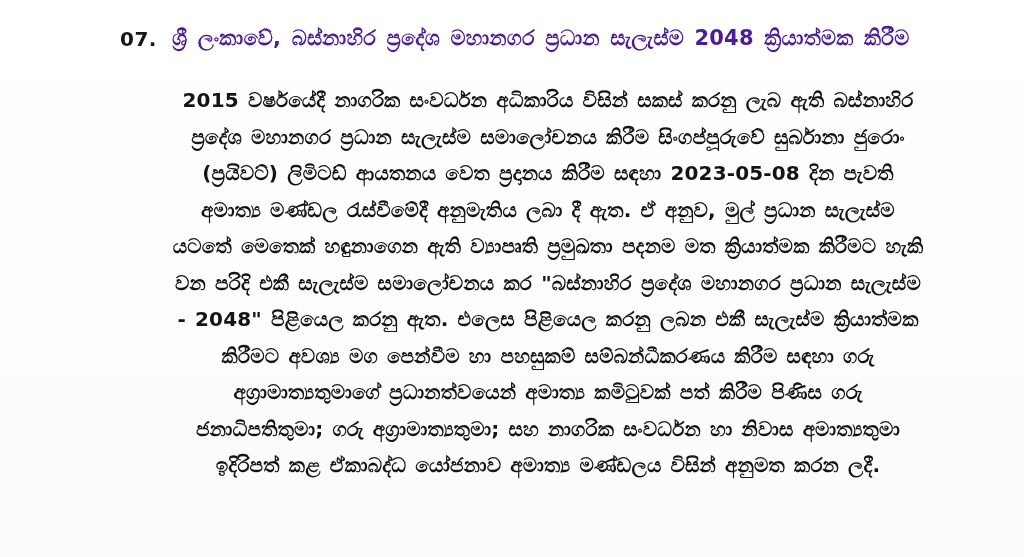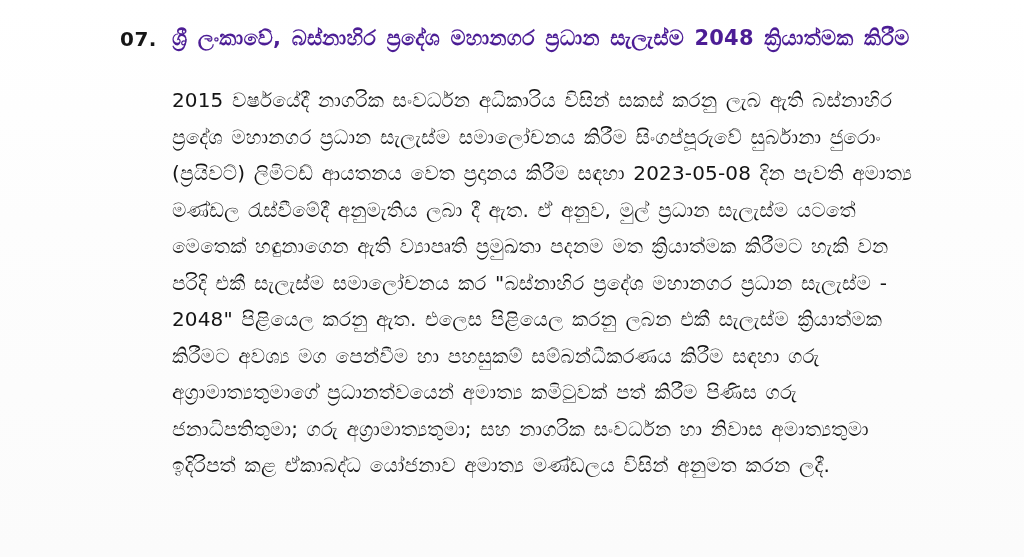--- a/index.html
+++ b/index.html
@@ -62,21 +62,22 @@
     font-size: 20px;
     line-height: 36.5px;
     color: #141414;
     text-align: justify;
     text-justify: inter-word;
     word-spacing: 2px;
     letter-spacing: 0.15px;
     hyphens: none;
   }
   .body-para:last-child {
-    text-align: left;
+    text-align: center;
+    font-weight: bold;
   }
 </style>
 </head>
 <body>
 
 <div class="page"></div>
 
 <div class="content">
 
   <div class="item-block">

